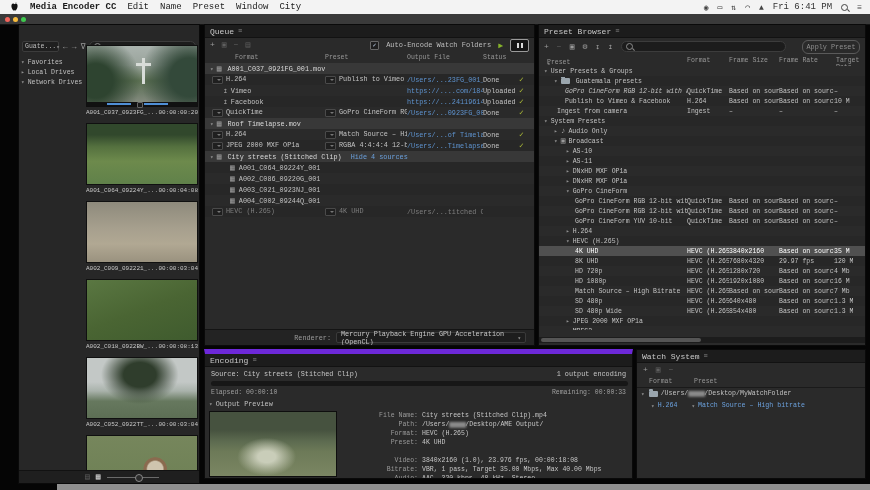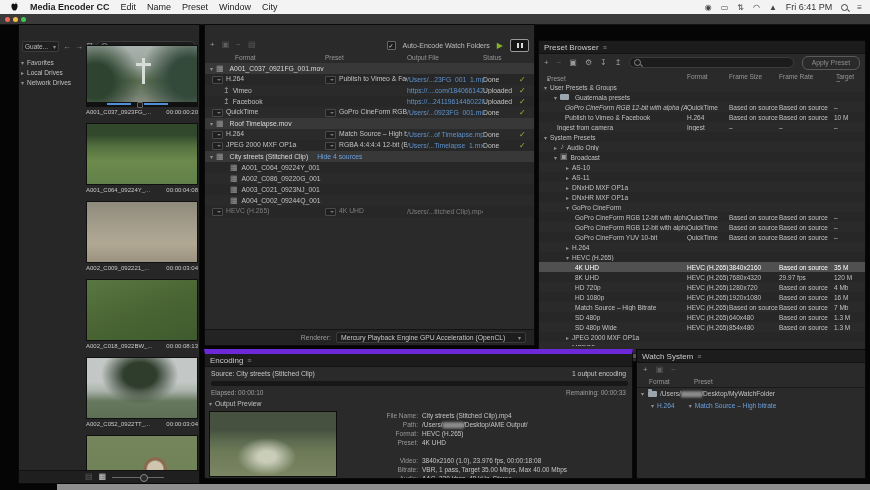--- a/index.html
+++ b/index.html
@@ -1,17 +1,17 @@
 <!DOCTYPE html>
 <html><head>
 <meta charset="utf-8">
 <style>
   html,body{margin:0;padding:0;background:#000;}
   .screen{position:relative;width:870px;height:490px;overflow:hidden;background:#050505;
-    font-family:Liberation Sans, sans-serif;-webkit-font-smoothing:antialiased;}
+    font-family:Liberation Mono, monospace;-webkit-font-smoothing:antialiased;}
   
   .menubar{position:absolute;left:0;top:0;width:870px;height:14px;background:#f3f3f3;
     display:flex;align-items:center;font-size:9px;color:#1b1b1b;z-index:50;}
   .menubar .mleft{display:flex;align-items:center;gap:11px;padding-left:10px;}
   .menubar .appname{font-weight:bold;}
   .menubar .mright{margin-left:auto;display:flex;align-items:center;gap:9px;padding-right:8px;color:#333;}
   .menubar .sico{font-size:8px;color:#444;}
   .apple-svg{width:9px;height:10px;display:block;}
   .lens{display:inline-block;width:5px;height:5px;border:1px solid #444;border-radius:50%;position:relative;}
   .lens::after{content:"";position:absolute;width:3px;height:1px;background:#444;transform:rotate(45deg);right:-3px;bottom:-1px;}
@@ -88,21 +88,21 @@
   .gname{padding-left:3px;}
   .uprow{padding-left:18px;display:flex;align-items:center;gap:3px;}
   .srcrow{padding-left:25px;display:flex;align-items:center;gap:4px;grid-column:1 / span 3;}
   .ptrack{width:46px;height:5px;background:#161616;border-radius:3px;overflow:hidden;}
   .pfill{height:5px;background:#3a7bd5;border-radius:3px;}
   .q-foot{position:absolute;left:0;bottom:0;width:100%;height:16px;background:#232323;border-top:1px solid #141414;
     display:flex;align-items:center;justify-content:flex-end;gap:5px;font-size:6.8px;color:#9a9a9a;padding-right:8px;box-sizing:border-box;}
   .rend-field{width:190px;height:11px;background:#1d1d1d;border:1px solid #3a3a3a;border-radius:2px;color:#c6c6c6;
     display:flex;align-items:center;justify-content:space-between;padding:0 4px;box-sizing:border-box;font-size:6.8px;}
   
-  #presets{left:538px;top:24px;width:328px;height:322px;margin-top:16px;}
+  #presets{left:538px;top:24px;width:328px;height:322px;}
   .pb-tools{position:absolute;left:0;top:13px;width:100%;height:17px;display:flex;align-items:center;gap:8px;padding:0 5px;box-sizing:border-box;}
   .applybtn{margin-left:auto;width:56px;height:12px;border:1px solid #5a5a5a;border-radius:6px;color:#8f8f8f;
     font-size:6.8px;display:flex;align-items:center;justify-content:center;}
   .pb-head{position:absolute;left:0;top:30px;width:100%;height:11px;font-size:6.5px;color:#979797;border-bottom:1px solid #1a1a1a;}
   .pb-head span{position:absolute;top:2px;}
   .pb-rows{position:absolute;left:0;top:41px;width:100%;height:264px;overflow:hidden;}
   .prow{display:grid;grid-template-columns:148px 42px 50px 55px 1fr;height:10px;align-items:center;
     font-size:6.5px;color:#c2c2c2;white-space:nowrap;background:#2a2a2a;}
   .prow:nth-child(even){background:#272727;}
   .prow.sel{background:#505050;color:#fff;}
@@ -250,20 +250,24 @@
     <div class="mb-foot">
       <span class="icn dim">▤</span>
       <span class="icn" style="color:#dcdcdc;">▦</span>
       <div class="slider">
           <span class="knob"></span>
         </div>
     </div>
   </div>
 
   <div class="panel" id="queue">
+    <div class="ptab">
+      <span>Queue</span>
+      <span class="pmenu">≡</span>
+    </div>
     <div class="q-tools">
       <span class="icn">+</span>
       <span class="icn dim">▣</span>
       <span class="icn dim">−</span>
       <span class="icn dim">▤</span>
       <span style="margin-left:auto;"></span>
       <span class="cbx">
           <span>✓</span>
         </span>
       <span>Auto-Encode Watch Folders</span>

